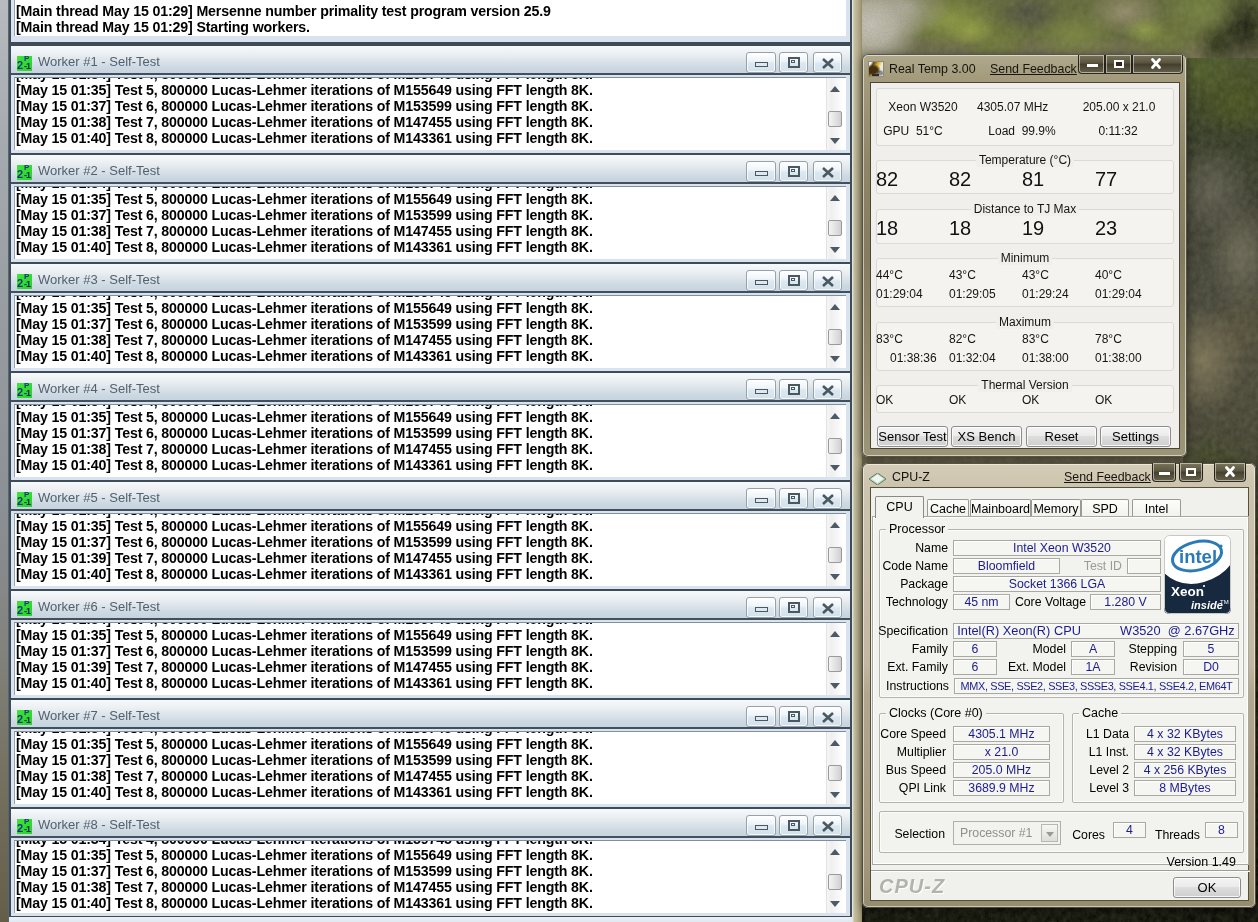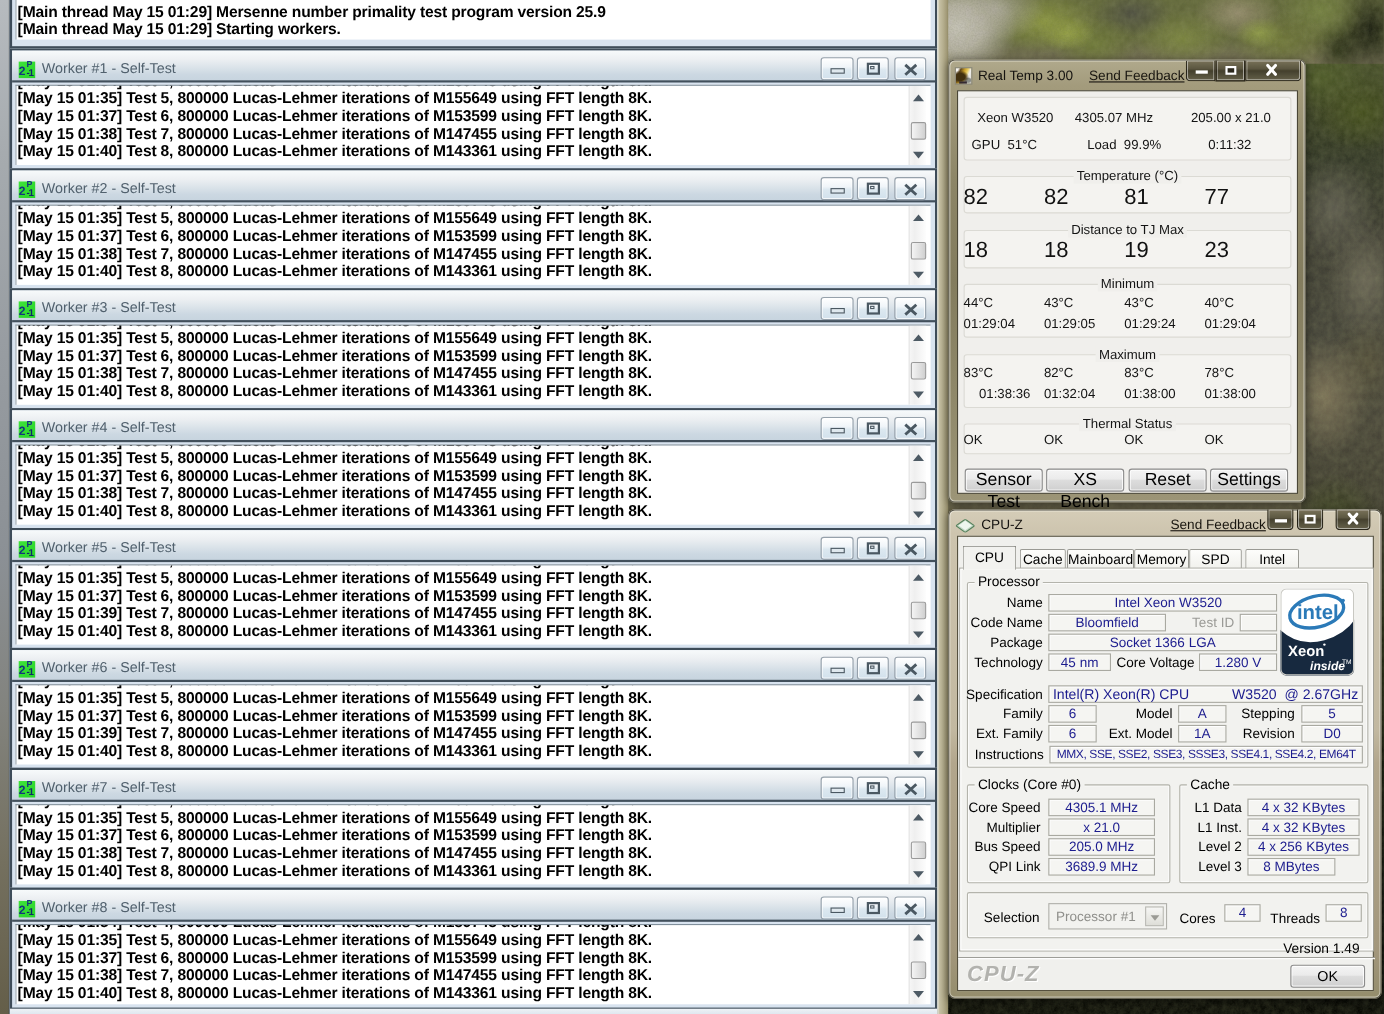--- a/index.html
+++ b/index.html
@@ -94,21 +94,21 @@
   box-shadow:inset 0 0 0 1px rgba(20,18,8,.65), inset 0 0 0 2px rgba(255,255,250,.55), 0 2px 8px rgba(0,0,0,.5); }
 #rt-client { position:absolute; left:8px; top:28px; width:310px; height:367px; background:#f0efec; border:1px solid #4a4636; }
 .rtbox { position:absolute; left:5px; width:298px; background:#f4f3f0; border:1px solid #dbdad4; border-radius:3px; }
 .rtlabel { position:absolute; width:100%; text-align:center; font-size:12px; color:#141414; }
 .rtlabel span { background:#f0efec; padding:0 3px; }
 .rcol { position:absolute; width:74px; text-align:left; }
 .rtnum { font-size:20px; color:#111; }
 .rt13 { font-size:12px; color:#141414; }
 .rtbtn { position:absolute; top:343px; width:71px; height:21px; border:1px solid #8c8c8c; border-radius:3px;
   background:linear-gradient(180deg,#f4f4f4 0%,#ebebeb 45%,#dddddd 50%,#cfcfcf 100%); box-shadow:inset 0 0 0 1px rgba(255,255,255,.8);
-  font-size:16px; color:#000; text-align:center; line-height:20px; }
+  font-size:13px; color:#000; text-align:center; line-height:20px; }
 
 
 #cpuz { left:862px; top:463px; width:394px; height:445px;
   background:linear-gradient(180deg,#d5cdb8 0%,#cdc4ae 5%,#c2b8a0 45%,#b2a68c 52%,#a3977c 90%,#948d6c 100%);
   box-shadow:inset 0 0 0 1px rgba(20,18,8,.7), inset 0 0 0 2px rgba(255,255,250,.5), 0 2px 8px rgba(0,0,0,.5); }
 #cz-client { position:absolute; left:8px; top:24px; width:379px; height:414px; background:#f0f0ed; border:1px solid #55503e; }
 .tab { position:absolute; top:11px; height:19px; border:1px solid #9a9a94; border-bottom:none; background:linear-gradient(180deg,#fdfdfb,#f0f0ec); font-size:12.5px; text-align:center; color:#000; border-top-left-radius:2px; border-top-right-radius:2px; }
 .tabpage { position:absolute; left:2px; top:29px; width:375px; height:347px; background:#f2f2ef; border:1px solid #fff; box-shadow:0 0 0 1px #a8a8a0; }
 .group { position:absolute; border:1px solid #b4b4ac; border-radius:2px; box-shadow:inset 0 0 0 1px rgba(255,255,255,.7); }
 .glabel { position:absolute; top:-7px; font-size:12.5px; color:#000; background:#f2f2ef; padding:0 3px; }
@@ -484,21 +484,21 @@
 <div class="rtlabel" style="top:232px;"><span>Maximum</span></div>
 <div class="rcol rt13" style="left:5px; top:249px;">83°C</div>
 <div class="rcol rt13" style="left:78px; top:249px;">82°C</div>
 <div class="rcol rt13" style="left:151px; top:249px;">83°C</div>
 <div class="rcol rt13" style="left:224px; top:249px;">78°C</div>
 <div class="rcol rt13" style="left:19px; top:268px;">01:38:36</div>
 <div class="rcol rt13" style="left:78px; top:268px;">01:32:04</div>
 <div class="rcol rt13" style="left:151px; top:268px;">01:38:00</div>
 <div class="rcol rt13" style="left:224px; top:268px;">01:38:00</div>
 <div class="rtbox" style="top:302px; height:28px;"></div>
-<div class="rtlabel" style="top:295px;"><span>Thermal Status</span></div>
+<div class="rtlabel" style="top:295px;"><span>Thermal Version</span></div>
 <div class="rcol rt13" style="left:5px; top:310px;">OK</div>
 <div class="rcol rt13" style="left:78px; top:310px;">OK</div>
 <div class="rcol rt13" style="left:151px; top:310px;">OK</div>
 <div class="rcol rt13" style="left:224px; top:310px;">OK</div>
 <div class="rtbtn" style="left:6px;">Sensor Test</div>
 <div class="rtbtn" style="left:80px;">XS Bench</div>
 <div class="rtbtn" style="left:155px;">Reset</div>
 <div class="rtbtn" style="left:229px;">Settings</div>
   </div>
 </div>
@@ -594,21 +594,21 @@
 <div class="czfield" style="left:82px; top:292px; width:97px;">3689.9 MHz</div>
 <div class="group" style="left:201px; top:225px; width:172px; height:90px;"></div>
 <div class="glabel" style="left:208px; top:218px;">Cache</div>
 <div class="czlab " style="left:188px; top:239px; width:70px;">L1 Data</div>
 <div class="czfield" style="left:263px; top:238px; width:102px;">4 x 32 KBytes</div>
 <div class="czlab " style="left:188px; top:257px; width:70px;">L1 Inst.</div>
 <div class="czfield" style="left:263px; top:256px; width:102px;">4 x 32 KBytes</div>
 <div class="czlab " style="left:188px; top:275px; width:70px;">Level 2</div>
 <div class="czfield" style="left:263px; top:274px; width:102px;">4 x 256 KBytes</div>
 <div class="czlab " style="left:188px; top:293px; width:70px;">Level 3</div>
-<div class="czfield" style="left:263px; top:292px; width:80px;">8 MBytes</div>
+<div class="czfield" style="left:263px; top:292px; width:102px;">8 MBytes</div>
 <div class="group" style="left:8px; top:323px; width:365px; height:42px;"></div>
 <div class="czlab " style="left:4px; top:339px; width:70px;">Selection</div>
 <div style="position:absolute; left:82px; top:333px; width:108px; height:24px; border:1px solid #b0b0aa; background:#f2f2ef;">
 <div style="position:absolute; left:6px; top:4px; font-size:12.3px; color:#8f8f8b;">Processor #1</div>
 <div style="position:absolute; right:2px; top:2px; width:17px; height:18px; border:1px solid #b8b8b2; background:linear-gradient(180deg,#f6f6f4,#dedeD8);">
 <div style="position:absolute; left:4px; top:7px; width:0; height:0; border-left:4px solid transparent; border-right:4px solid transparent; border-top:5px solid #9a9a94;"></div>
         </div>
 </div>
 <div class="czlab " style="left:184px; top:340px; width:50px;">Cores</div>
 <div class="czfield" style="left:242px; top:334px; width:33px;">4</div>

